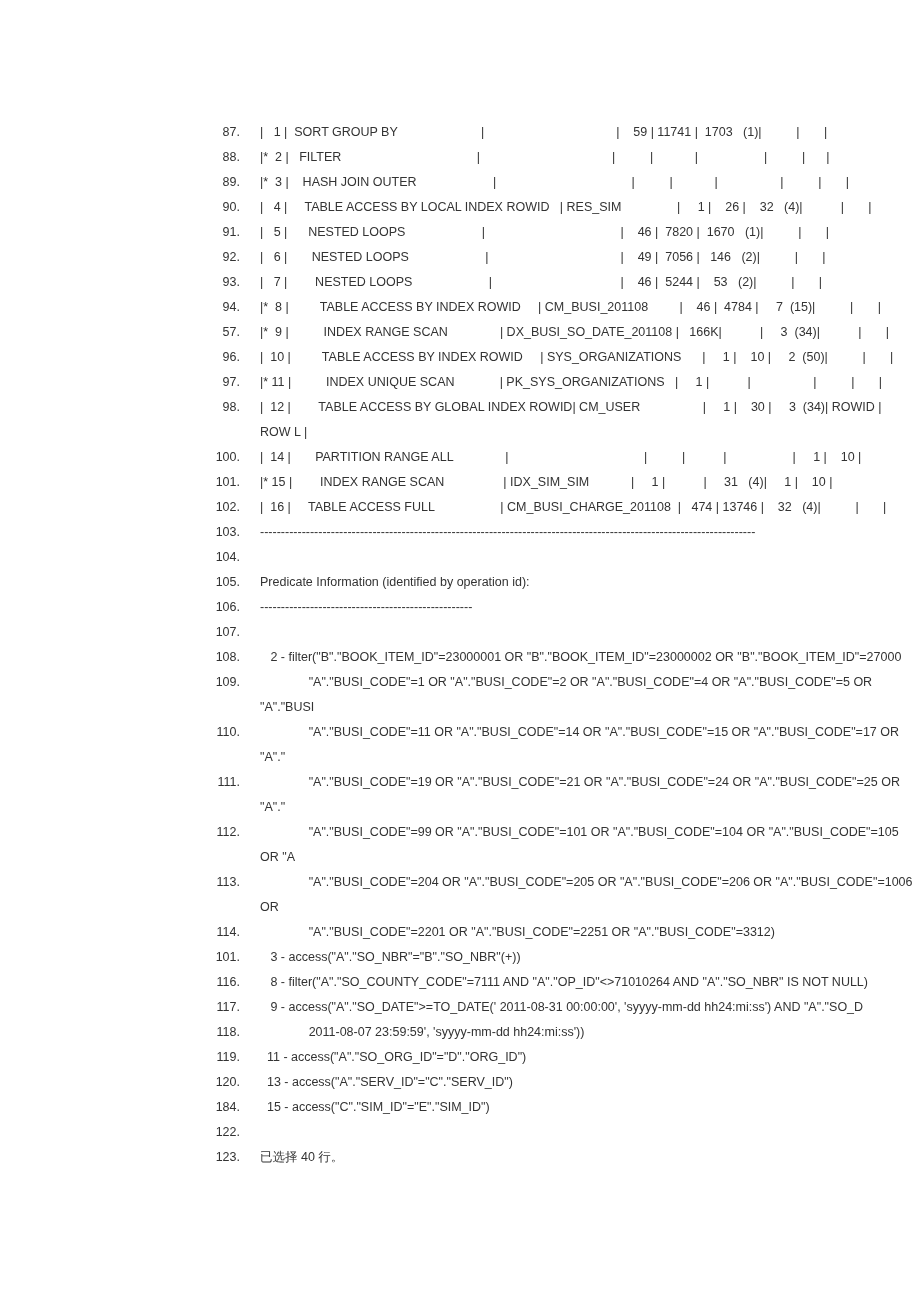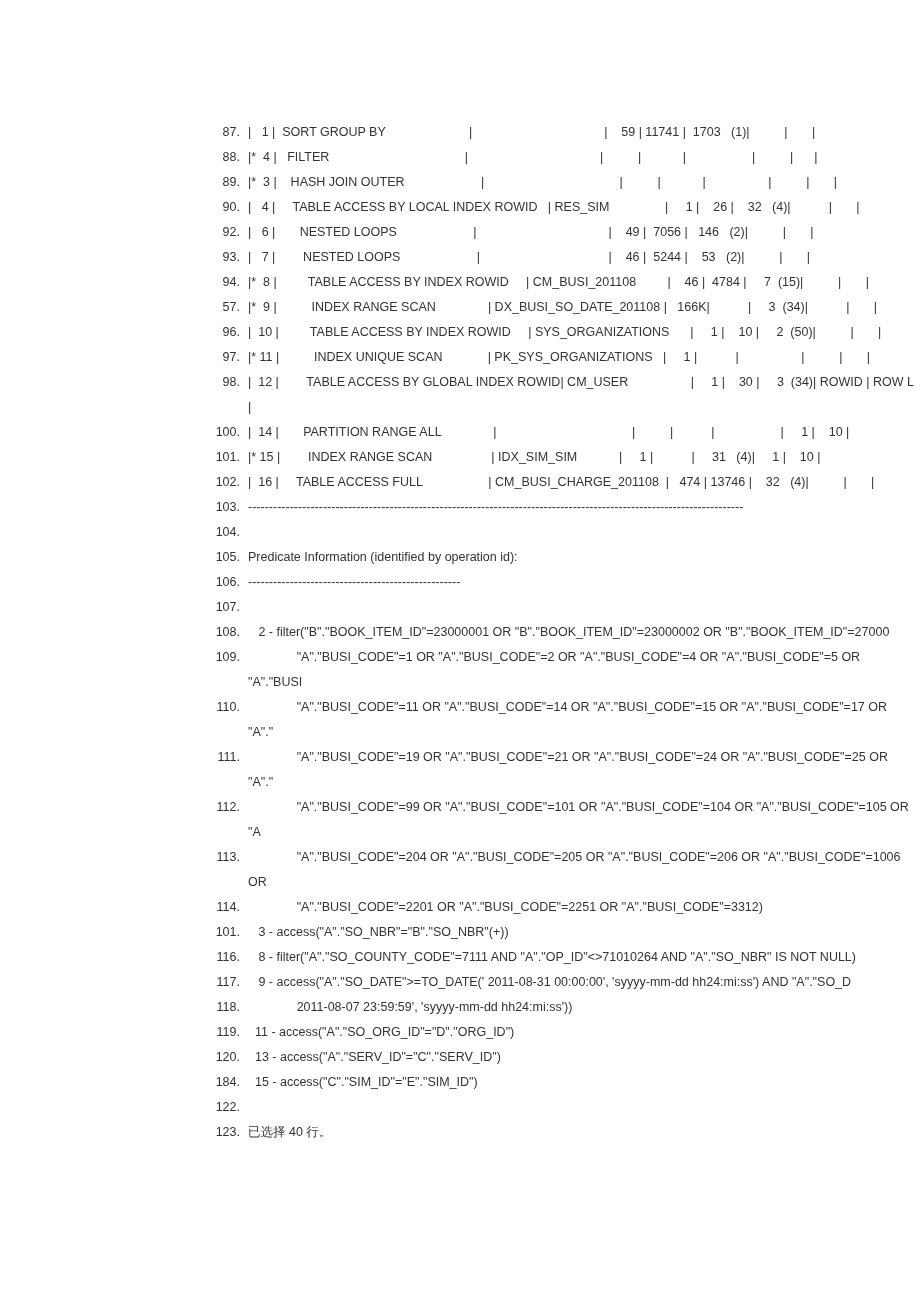--- a/index.html
+++ b/index.html
@@ -20,21 +20,21 @@
     color: #333;
   }
   .gutter {
     width: 200px;
     flex: 0 0 200px;
   }
   .num {
     width: 40px;
     flex: 0 0 40px;
     text-align: right;
-    padding-right: 8px;
+    padding-right: 20px;
     color: #333;
   }
   .code {
     flex: 1;
     white-space: pre-wrap;
     word-break: break-word;
     padding-right: 5px;
     font-family: Arial, "Microsoft YaHei", sans-serif;
   }
 </style>
@@ -44,31 +44,36 @@
 <div class="page">
   <div id="lines-container">
       <div class="line-row">
         <div class="gutter"></div>
         <div class="num">87.</div>
         <div class="code">|   1 |  SORT GROUP BY                        |                                      |    59 | 11741 |  1703   (1)|          |       |  </div>
       </div>
       <div class="line-row">
         <div class="gutter"></div>
         <div class="num">88.</div>
-        <div class="code">|*  4 |   FILTER                                       |                                      |          |            |                   |          |      |  </div>
+        <div class="code">|*  2 |   FILTER                                       |                                      |          |            |                   |          |      |  </div>
       </div>
       <div class="line-row">
         <div class="gutter"></div>
         <div class="num">89.</div>
         <div class="code">|*  3 |    HASH JOIN OUTER                      |                                       |          |            |                  |          |       |  </div>
       </div>
       <div class="line-row">
         <div class="gutter"></div>
         <div class="num">90.</div>
         <div class="code">|   4 |     TABLE ACCESS BY LOCAL INDEX ROWID   | RES_SIM                |     1 |    26 |    32   (4)|           |       |  </div>
+      </div>
+      <div class="line-row">
+        <div class="gutter"></div>
+        <div class="num">91.</div>
+        <div class="code">|   5 |      NESTED LOOPS                      |                                       |    46 |  7820 |  1670   (1)|          |       |  </div>
       </div>
       <div class="line-row">
         <div class="gutter"></div>
         <div class="num">92.</div>
         <div class="code">|   6 |       NESTED LOOPS                      |                                      |    49 |  7056 |   146   (2)|          |       |  </div>
       </div>
       <div class="line-row">
         <div class="gutter"></div>
         <div class="num">93.</div>
         <div class="code">|   7 |        NESTED LOOPS                      |                                     |    46 |  5244 |    53   (2)|          |       |  </div>

